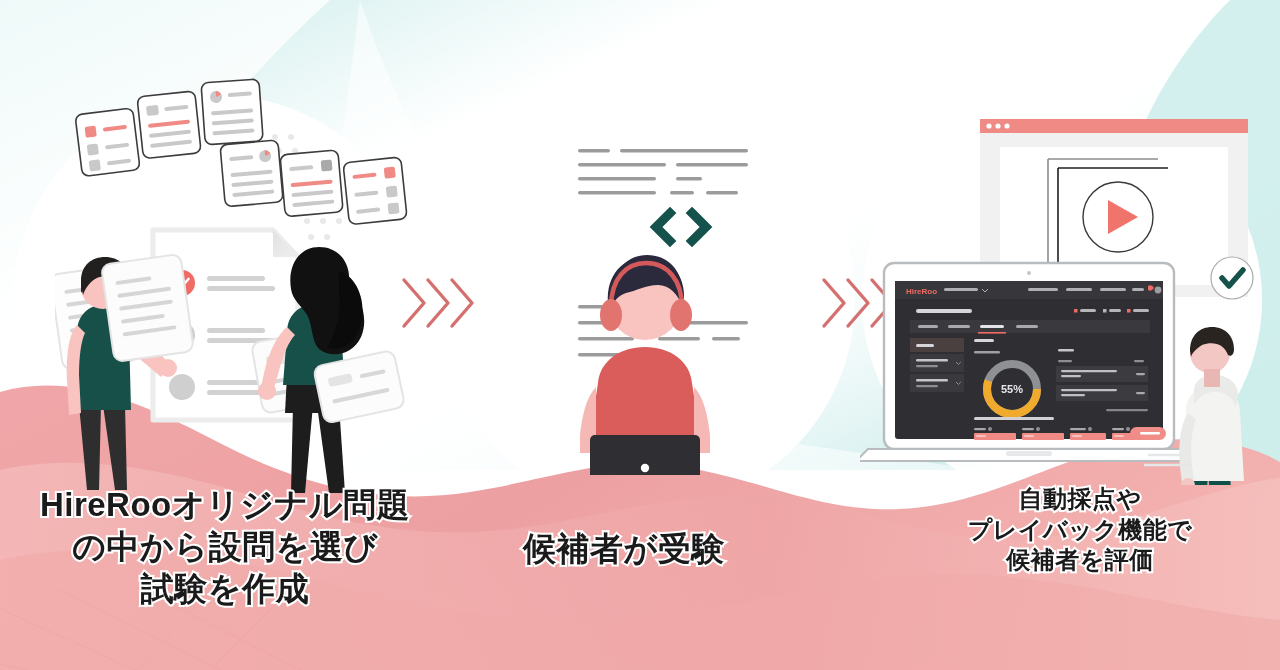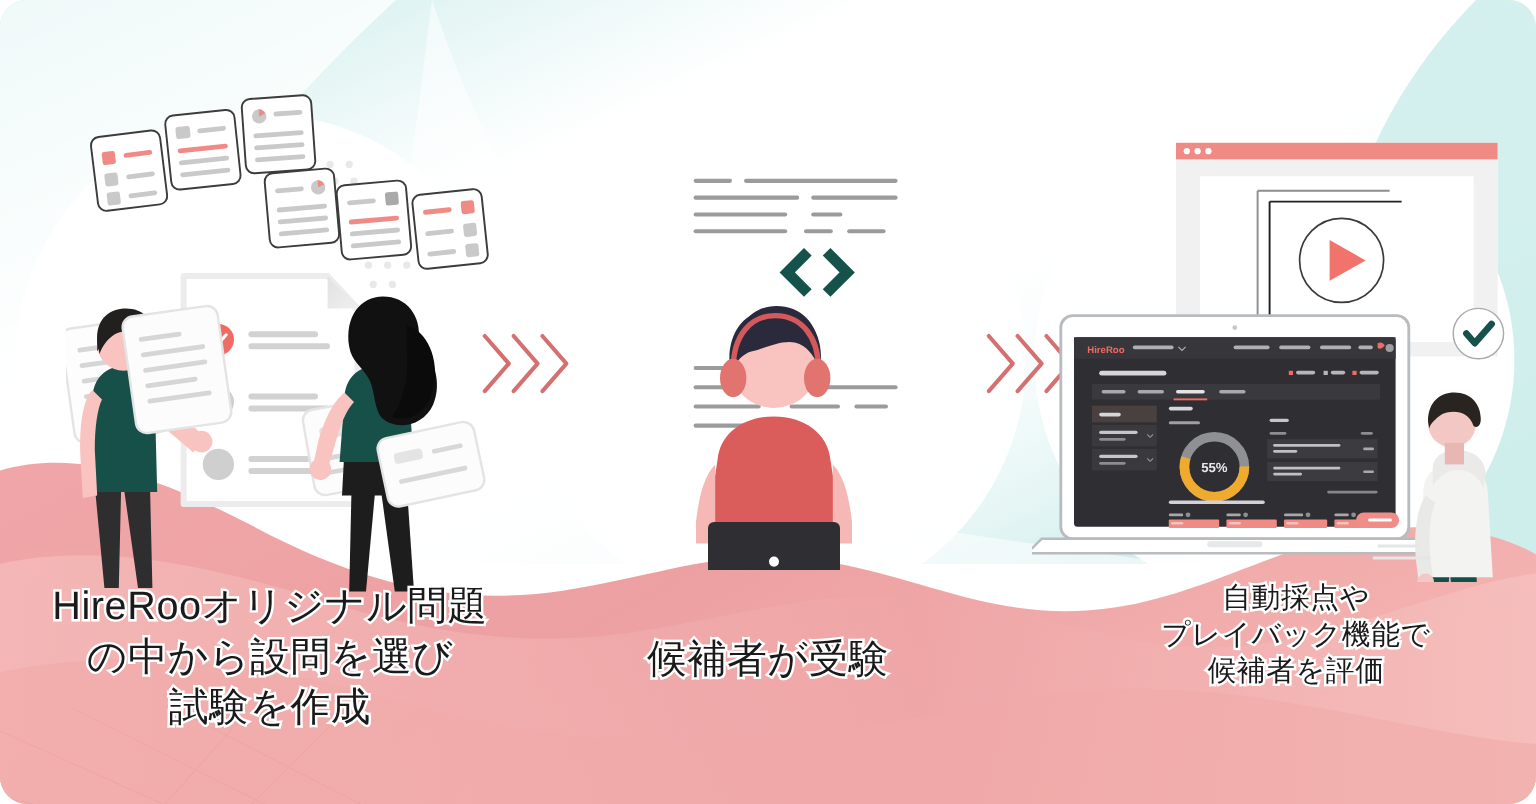--- a/index.html
+++ b/index.html
@@ -1,38 +1,38 @@
 <!DOCTYPE html>
 <html><head>
 <meta charset="utf-8">
 <style>
   html,body{margin:0;padding:0;}
   body{
     width:1280px;height:670px;overflow:hidden;
     font-family:"Liberation Sans","DejaVu Sans",sans-serif;
     background:#ffffff;
   }
-  #stage{position:relative;width:1280px;height:670px;overflow:hidden;background:#bef264;border-radius:23px;}
+  #stage{position:relative;width:1280px;height:670px;overflow:hidden;background:#bef264;}
   #bg{position:absolute;inset:0;width:1280px;height:670px;}
   .panel{position:absolute;}
 
   
   .caption{
     position:absolute;
     text-align:center;
-    font-weight:normal;
+    font-weight:bold;
     color:#1a1a1a;
     line-height:1.28;
     letter-spacing:.5px;
     -webkit-text-stroke:4px #ffffff;
     paint-order:stroke fill;
     white-space:pre;
   }
   .cap1{left:0px;  top:484px; width:450px; font-size:33px;}
-  .cap2{left:440px;top:528px; width:400px; font-size:33px;}
+  .cap2{left:424px;top:528px; width:400px; font-size:33px;}
   .cap3{left:880px;top:484px; width:400px; font-size:24px;}
 </style>
 </head>
 <body>
 
 <div id="stage">
 
   <svg id="bg" viewBox="0 0 1280 670">
     <defs>
       <linearGradient id="gTop" x1="0" y1="0" x2="0.35" y2="1">

